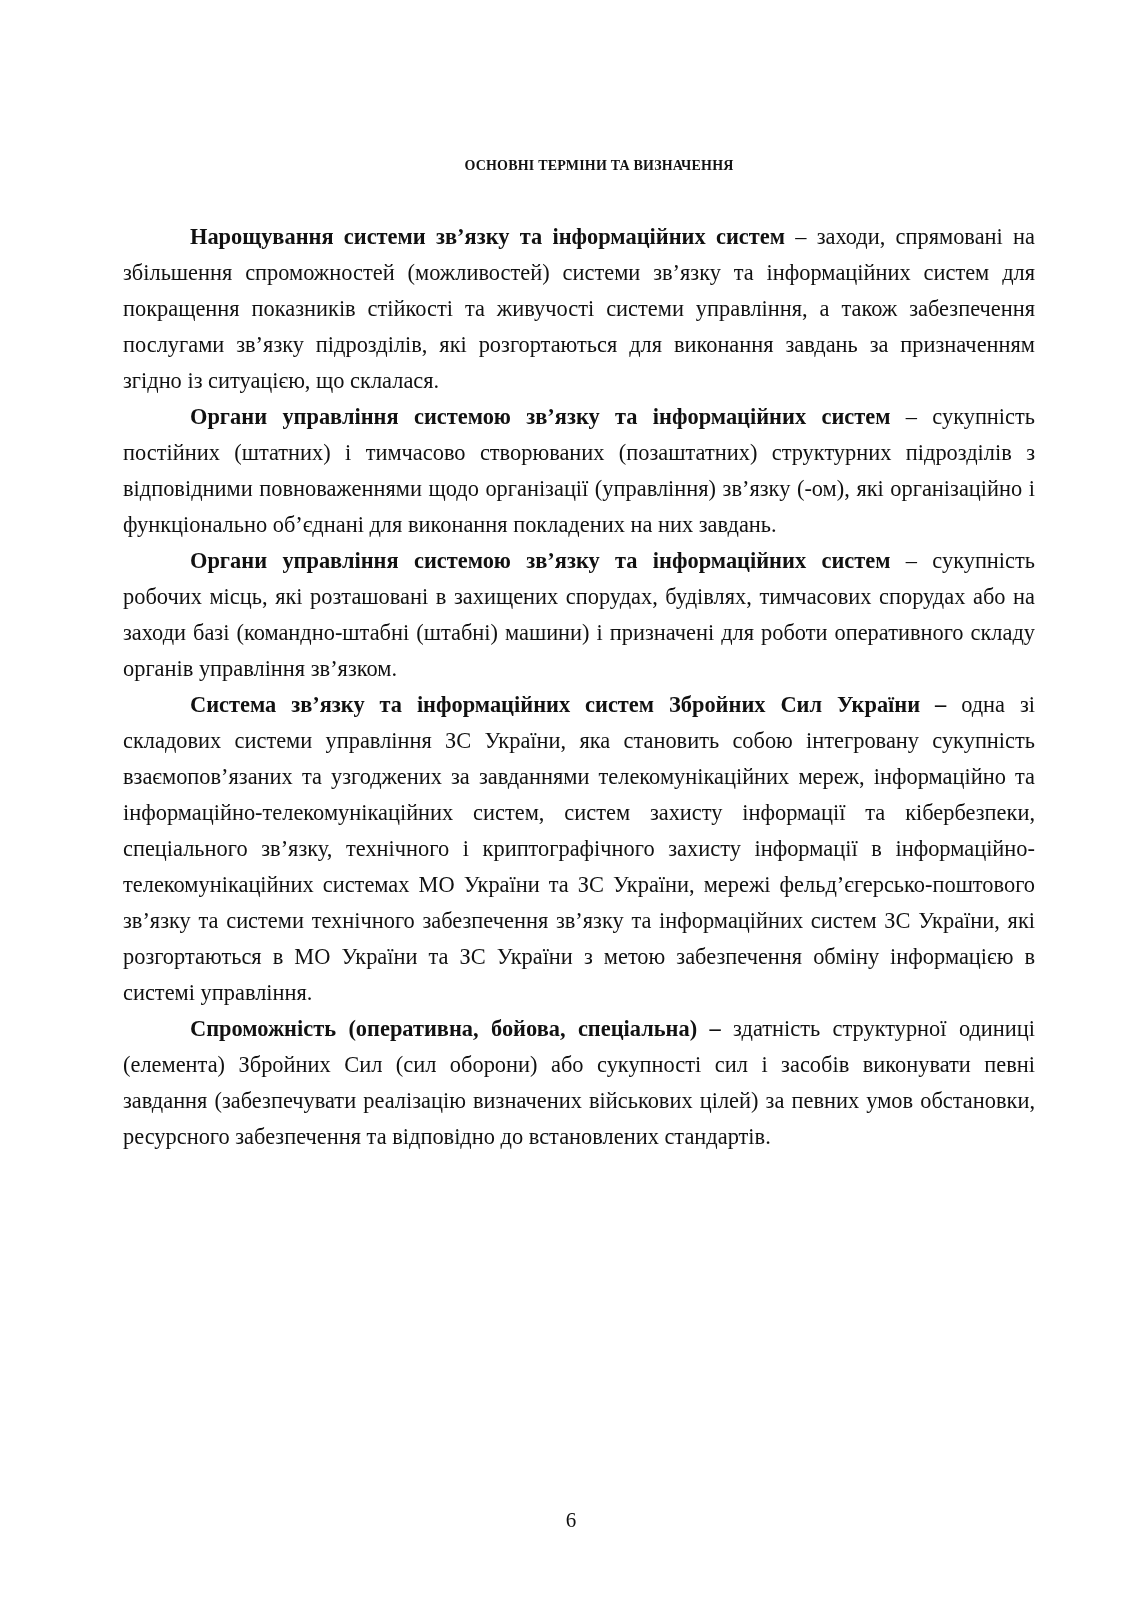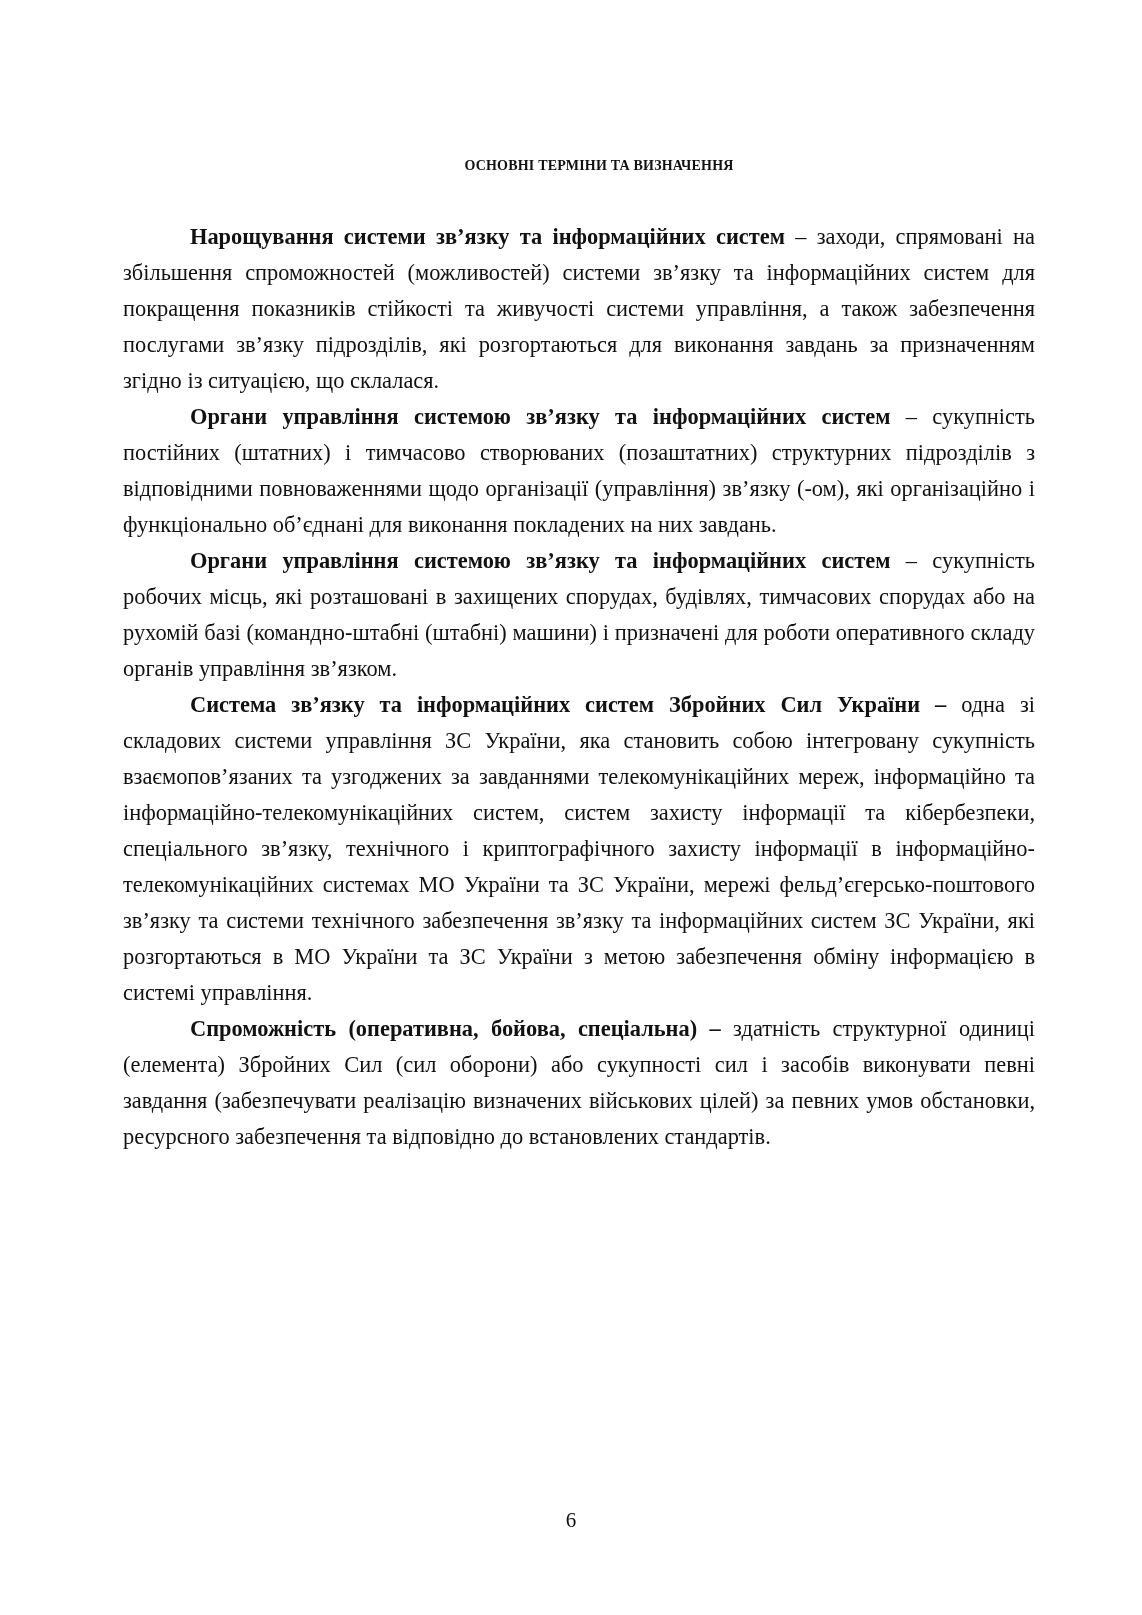--- a/index.html
+++ b/index.html
@@ -56,18 +56,18 @@
   }
 </style>
 </head>
 <body>
 
 <h1 class="page-title">ОСНОВНІ ТЕРМІНИ ТА ВИЗНАЧЕННЯ</h1>
 
 <div class="body-text">
   <p class="term-paragraph"><span class="term-name">Нарощування системи зв’язку та інформаційних систем</span><span> – </span><span>заходи, спрямовані на збільшення спроможностей (можливостей) системи зв’язку та інформаційних систем для покращення показників стійкості та живучості системи управління, а також забезпечення послугами зв’язку підрозділів, які розгортаються для виконання завдань за призначенням згідно із ситуацією, що склалася.</span></p>
   <p class="term-paragraph"><span class="term-name">Органи управління системою зв’язку та інформаційних систем</span><span> – </span><span>сукупність постійних (штатних) і тимчасово створюваних (позаштатних) структурних підрозділів з відповідними повноваженнями щодо організації (управління) зв’язку (-ом), які організаційно і функціонально об’єднані для виконання покладених на них завдань.</span></p>
-  <p class="term-paragraph"><span class="term-name">Органи управління системою зв’язку та інформаційних систем</span><span> – </span><span>сукупність робочих місць, які розташовані в захищених спорудах, будівлях, тимчасових спорудах або на рухомій базі (командно-штабні (штабні) машини) і призначені для роботи оперативного складу органів управління зв’язком.</span></p>
+  <p class="term-paragraph"><span class="term-name">Органи управління системою зв’язку та інформаційних систем</span><span> – </span><span>сукупність робочих місць, які розташовані в захищених спорудах, будівлях, тимчасових спорудах або на заходи базі (командно-штабні (штабні) машини) і призначені для роботи оперативного складу органів управління зв’язком.</span></p>
   <p class="term-paragraph"><span class="term-name">Система зв’язку та інформаційних систем Збройних Сил України –</span><span> </span><span>одна зі складових системи управління ЗС України, яка становить собою інтегровану сукупність взаємопов’язаних та узгоджених за завданнями телекомунікаційних мереж, інформаційно та інформаційно-телекомунікаційних систем, систем захисту інформації та кібербезпеки, спеціального зв’язку, технічного і криптографічного захисту інформації в інформаційно-телекомунікаційних системах МО України та ЗС України, мережі фельд’єгерсько-поштового зв’язку та системи технічного забезпечення зв’язку та інформаційних систем ЗС України, які розгортаються в МО України та ЗС України з метою забезпечення обміну інформацією в системі управління.</span></p>
   <p class="term-paragraph"><span class="term-name">Спроможність (оперативна, бойова, спеціальна) –</span><span> </span><span>здатність структурної одиниці (елемента) Збройних Сил (сил оборони) або сукупності сил і засобів виконувати певні завдання (забезпечувати реалізацію визначених військових цілей) за певних умов обстановки, ресурсного забезпечення та відповідно до встановлених стандартів.</span></p>
 </div>
 
 <div class="page-number">6</div>
 
 </body></html>

